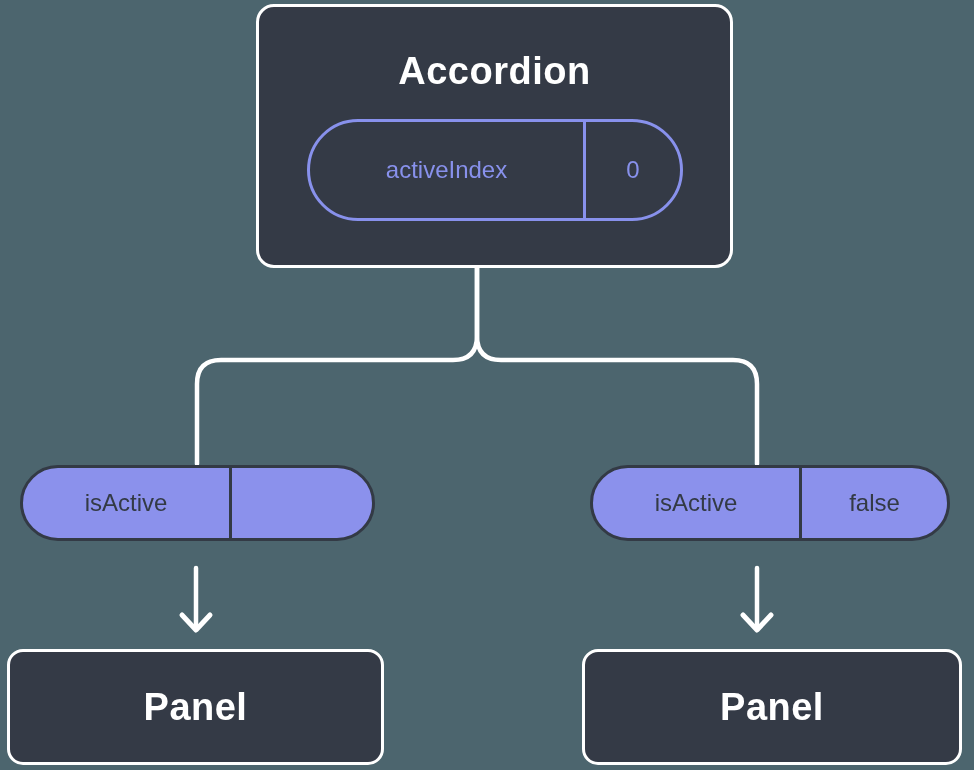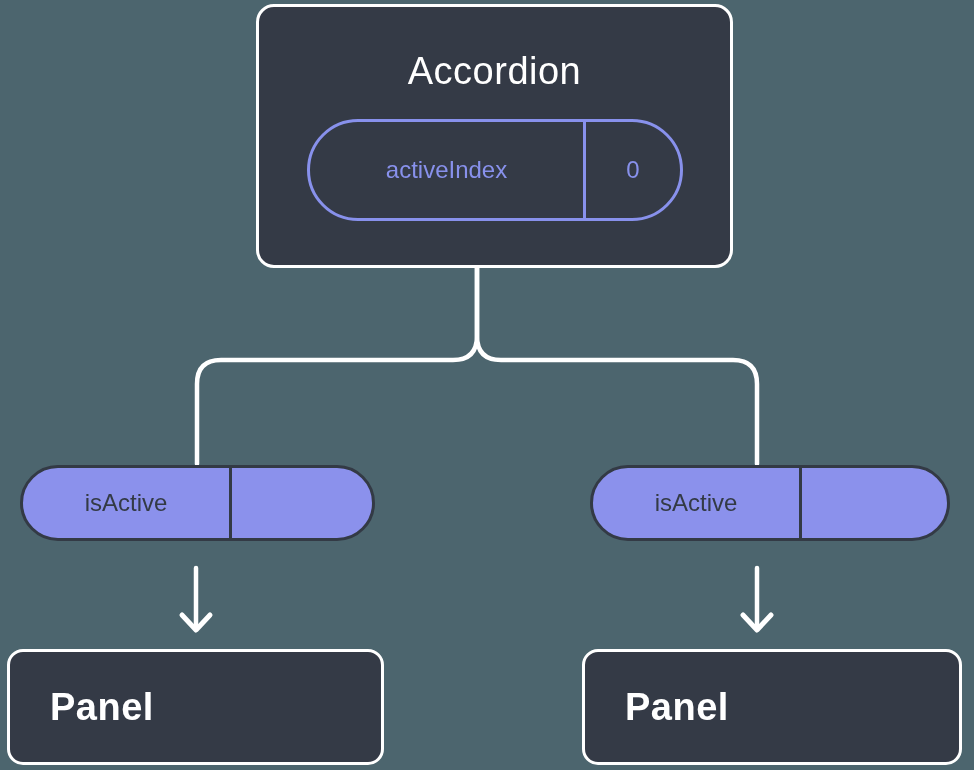--- a/index.html
+++ b/index.html
@@ -24,21 +24,21 @@
   .chevron{stroke-width:5;}
   .node{
     position:absolute;
     background:var(--node-fill);
     border:3px solid var(--node-border);
     box-sizing:border-box;
   }
   .root-node{left:256px;top:4px;width:477px;height:264px;border-radius:18px;}
   .node-title{
     position:absolute;left:0;right:0;top:36px;height:56px;line-height:56px;
-    text-align:center;color:#fff;font-size:38px;font-weight:400;letter-spacing:.5px;
+    text-align:center;color:#fff;font-size:38px;font-weight:700;letter-spacing:.5px;
   }
   .pill{position:absolute;display:flex;box-sizing:border-box;font-size:24px;}
   .pill .cell{display:flex;align-items:center;justify-content:center;box-sizing:border-box;}
   .pill-outline{
     left:48px;top:112px;width:376px;height:102px;border-radius:51px;
     border:3px solid var(--accent);color:var(--accent);
   }
   .pill-outline .cell-name{width:276px;border-right:3px solid var(--accent);}
   .pill-outline .cell-value{flex:1;}
   .pill-filled{
@@ -46,22 +46,22 @@
     background:var(--pill-fill);
     border:3px solid var(--pill-dark);
     color:var(--pill-dark);
   }
   .pill-filled .cell-name{width:209px;border-right:3px solid var(--pill-dark);}
   .pill-filled .cell-value{flex:1;}
   .pill-left{left:20px;width:355px;}
   .pill-right{left:590px;width:360px;}
   .panel-node{
     top:649px;height:116px;border-radius:16px;
-    display:flex;align-items:center;
-    color:#fff;font-size:38px;font-weight:600;letter-spacing:.5px;padding-left:40px;
+    display:flex;align-items:center;justify-content:center;
+    color:#fff;font-size:38px;font-weight:600;letter-spacing:.5px;
   }
   .panel-left{left:7px;width:377px;}
   .panel-right{left:582px;width:380px;}
 </style>
 </head>
 <body>
 
 <div class="stage">
 
   <svg class="connectors" width="974" height="770" viewBox="0 0 974 770">
@@ -80,20 +80,21 @@
       <div class="cell cell-value">0</div>
     </div>
   </div>
 
   <div class="pill pill-filled pill-left">
     <div class="cell cell-name">isActive</div>
   </div>
 
   <div class="pill pill-filled pill-right">
     <div class="cell cell-name">isActive</div>
+    <div class="cell cell-value">false</div>
   </div>
 
   <div class="node panel-node panel-left">
     <span>Panel</span>
   </div>
 
   <div class="node panel-node panel-right">
     <span>Panel</span>
   </div>
 

